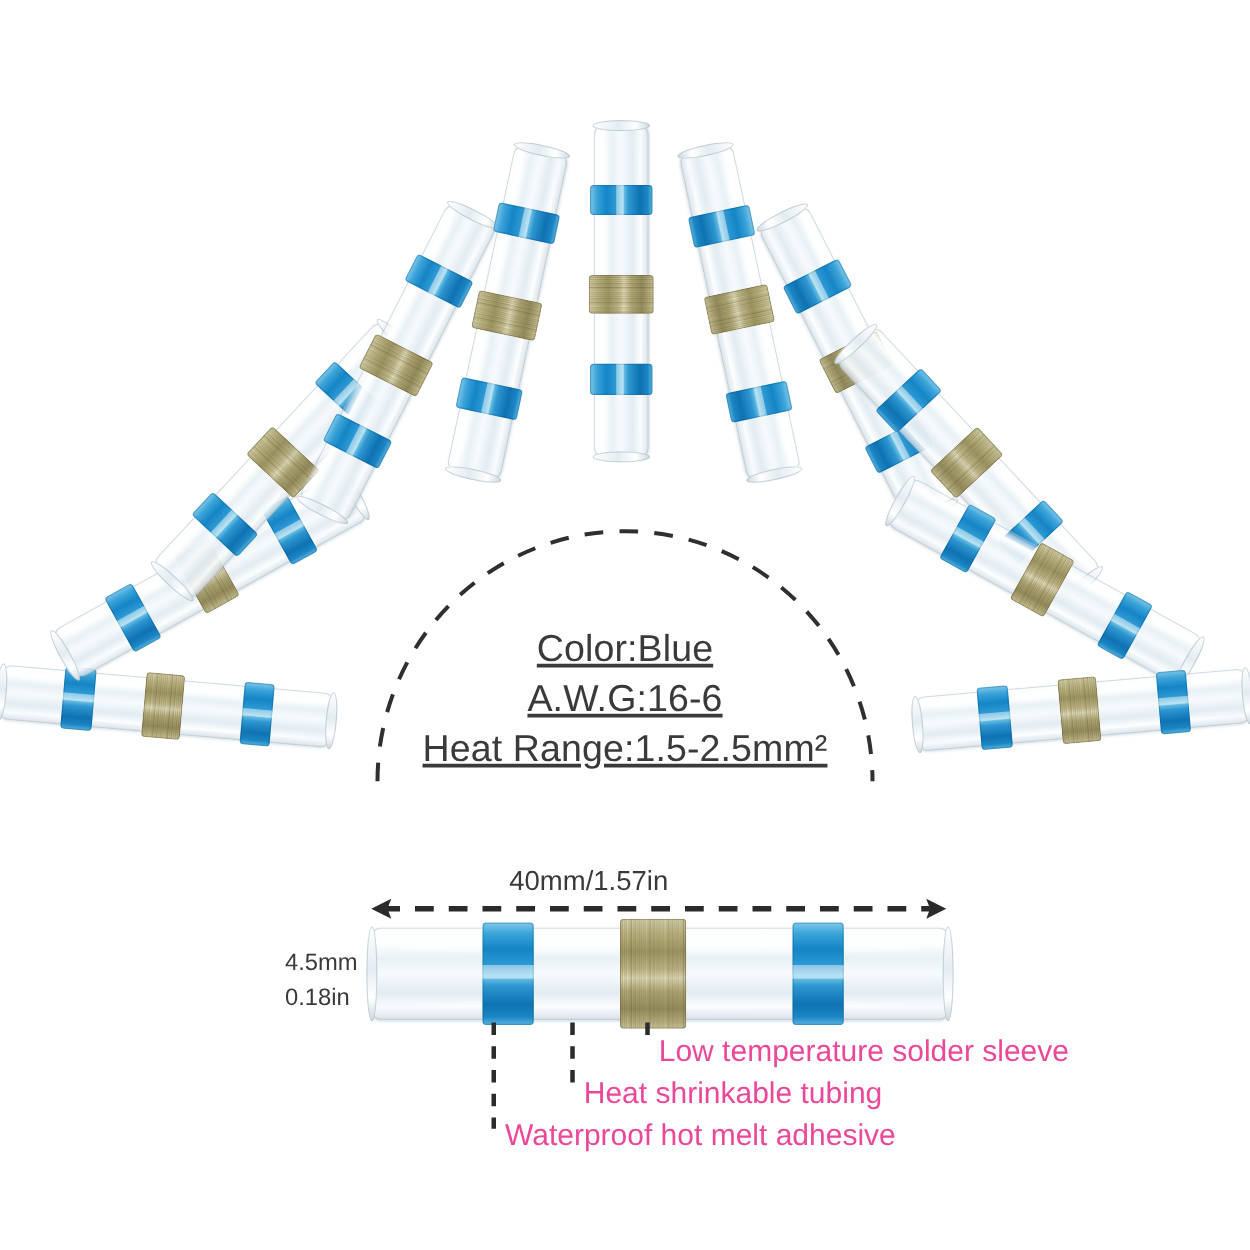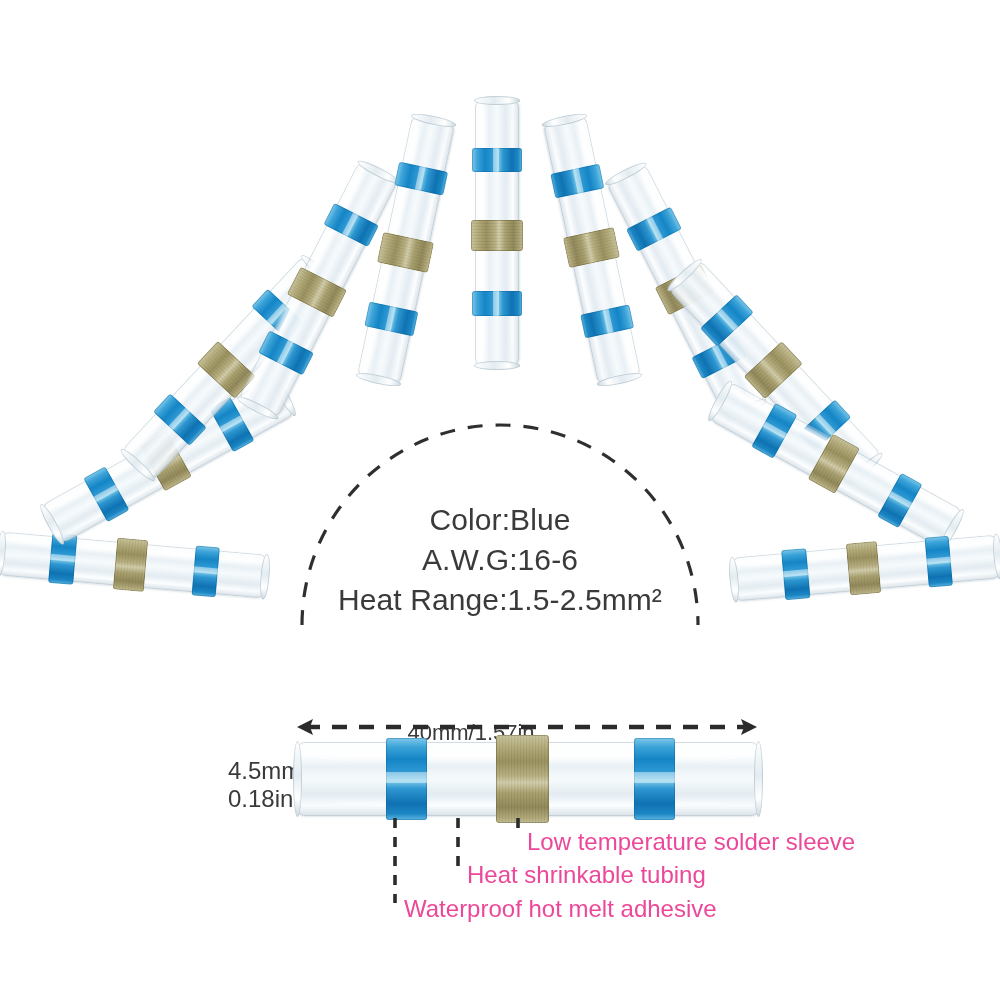--- a/index.html
+++ b/index.html
@@ -119,21 +119,21 @@
     white-space:nowrap;
   }
 
   
   .dim-h-label{
     position:absolute;
     color:#3a3a3a;font-size:22px;white-space:nowrap;
   }
   .dim-v-label{
     position:absolute;
-    color:#3a3a3a;font-size:24px;line-height:28px;white-space:nowrap;
+    color:#3a3a3a;font-size:19px;line-height:28px;white-space:nowrap;
   }
   .callout{
     position:absolute;
     color:#ec4899;font-size:24px;white-space:nowrap;
   }
   svg{overflow:visible;}
 </style>
 </head>
 <body>
 
@@ -238,29 +238,29 @@
         <div class="conn-body">
           <div class="gloss"></div>
           <div class="gloss2"></div>
           <div class="band" style="left:19.0%;width:9.2%;"></div>
           <div class="solder" style="left:43.2%;width:11.8%;"></div>
           <div class="band" style="left:72.6%;width:9.2%;"></div>
         </div>
       </div>
     </div>
 
-  <div class="spec" style="left:270px;top:500px;">
+  <div class="spec" style="left:270px;top:500px;text-decoration:underline;">
     <div>Color:Blue</div>
     <div>A.W.G:16-6</div>
     <div>Heat  Range:1.5-2.5mm²</div>
   </div>
 
   <div>
 
-    <div class="dim-h-label" style="left:471px;top:692px;transform:translateX(-50%);margin-top:28px;">40mm/1.57in</div>
+    <div class="dim-h-label" style="left:471px;top:692px;transform:translateX(-50%);">40mm/1.57in</div>
 
     <svg style="position:absolute;left:0;top:0;" width="1000" height="1000" aria-hidden="true">
       <line x1="305" y1="727" x2="749" y2="727" stroke="#2b2b2b" stroke-width="4.5" stroke-dasharray="15 12"></line>
       <path d="M 297 727 L 313 719 L 310 727 L 313 735 Z" fill="#2b2b2b"></path>
       <path d="M 757 727 L 741 719 L 744 727 L 741 735 Z" fill="#2b2b2b"></path>
     </svg>
 
     <div class="dim-v-label" style="left:228px;top:757px;">
       <div>4.5mm</div>
       <div>0.18in</div>

